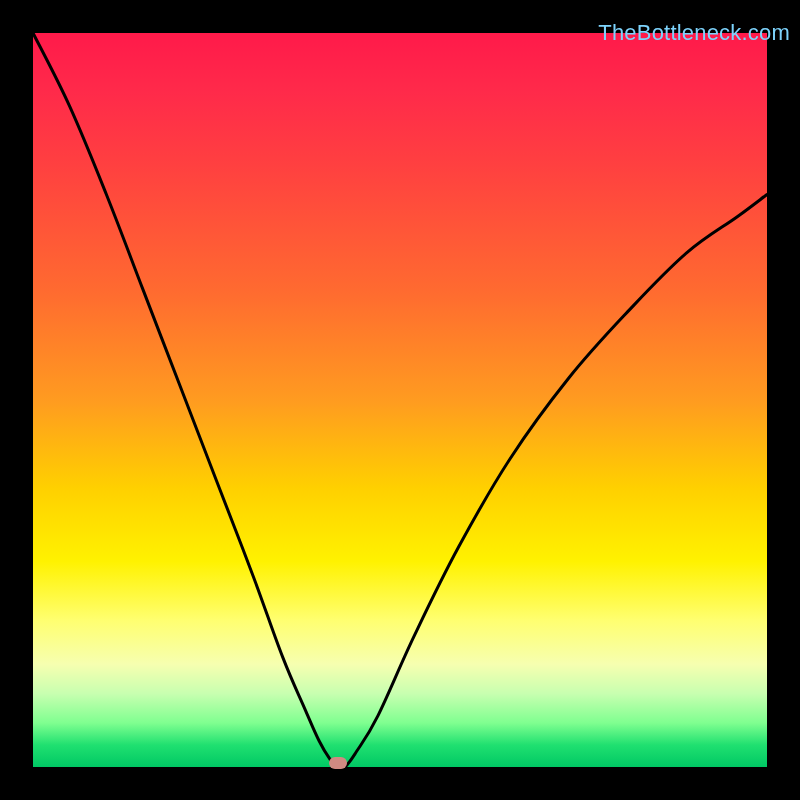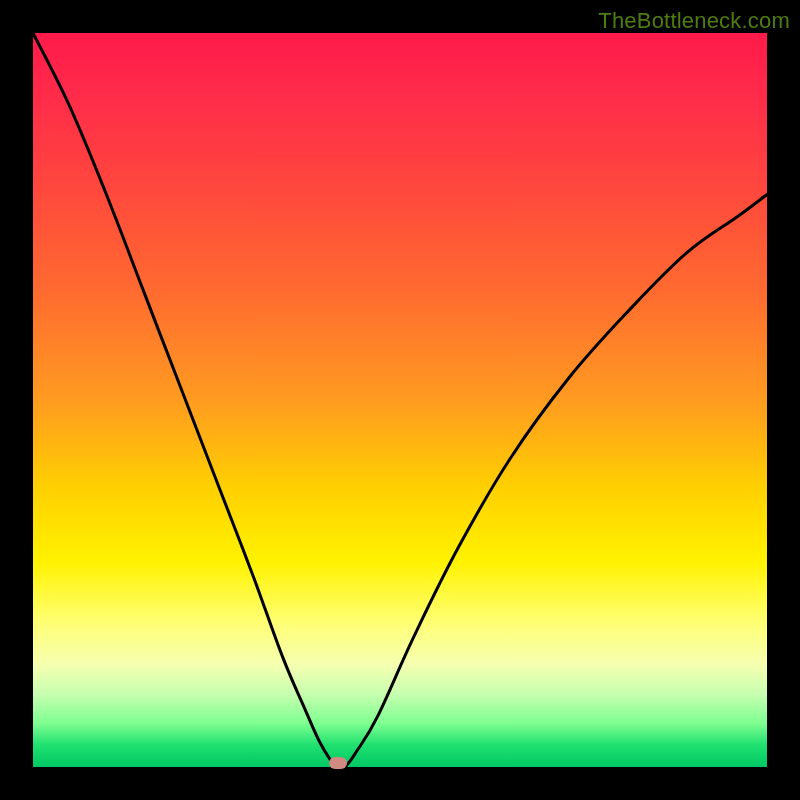--- a/index.html
+++ b/index.html
@@ -48,23 +48,23 @@
   }
   .marker {
     position: absolute;
     width: 18px;
     height: 12px;
     background: #d08a82;
     border-radius: 6px / 6px;
   }
   .watermark {
     position: absolute;
-    top: 8px;
+    top: 20px;
     right: 10px;
-    color: #4d7c0f;
+    color: #7dd3fc;
     font-size: 22px;
     font-weight: 500;
     letter-spacing: 0.2px;
     user-select: none;
   }
 </style>
 </head>
 <body>
 
 <div class="frame">

